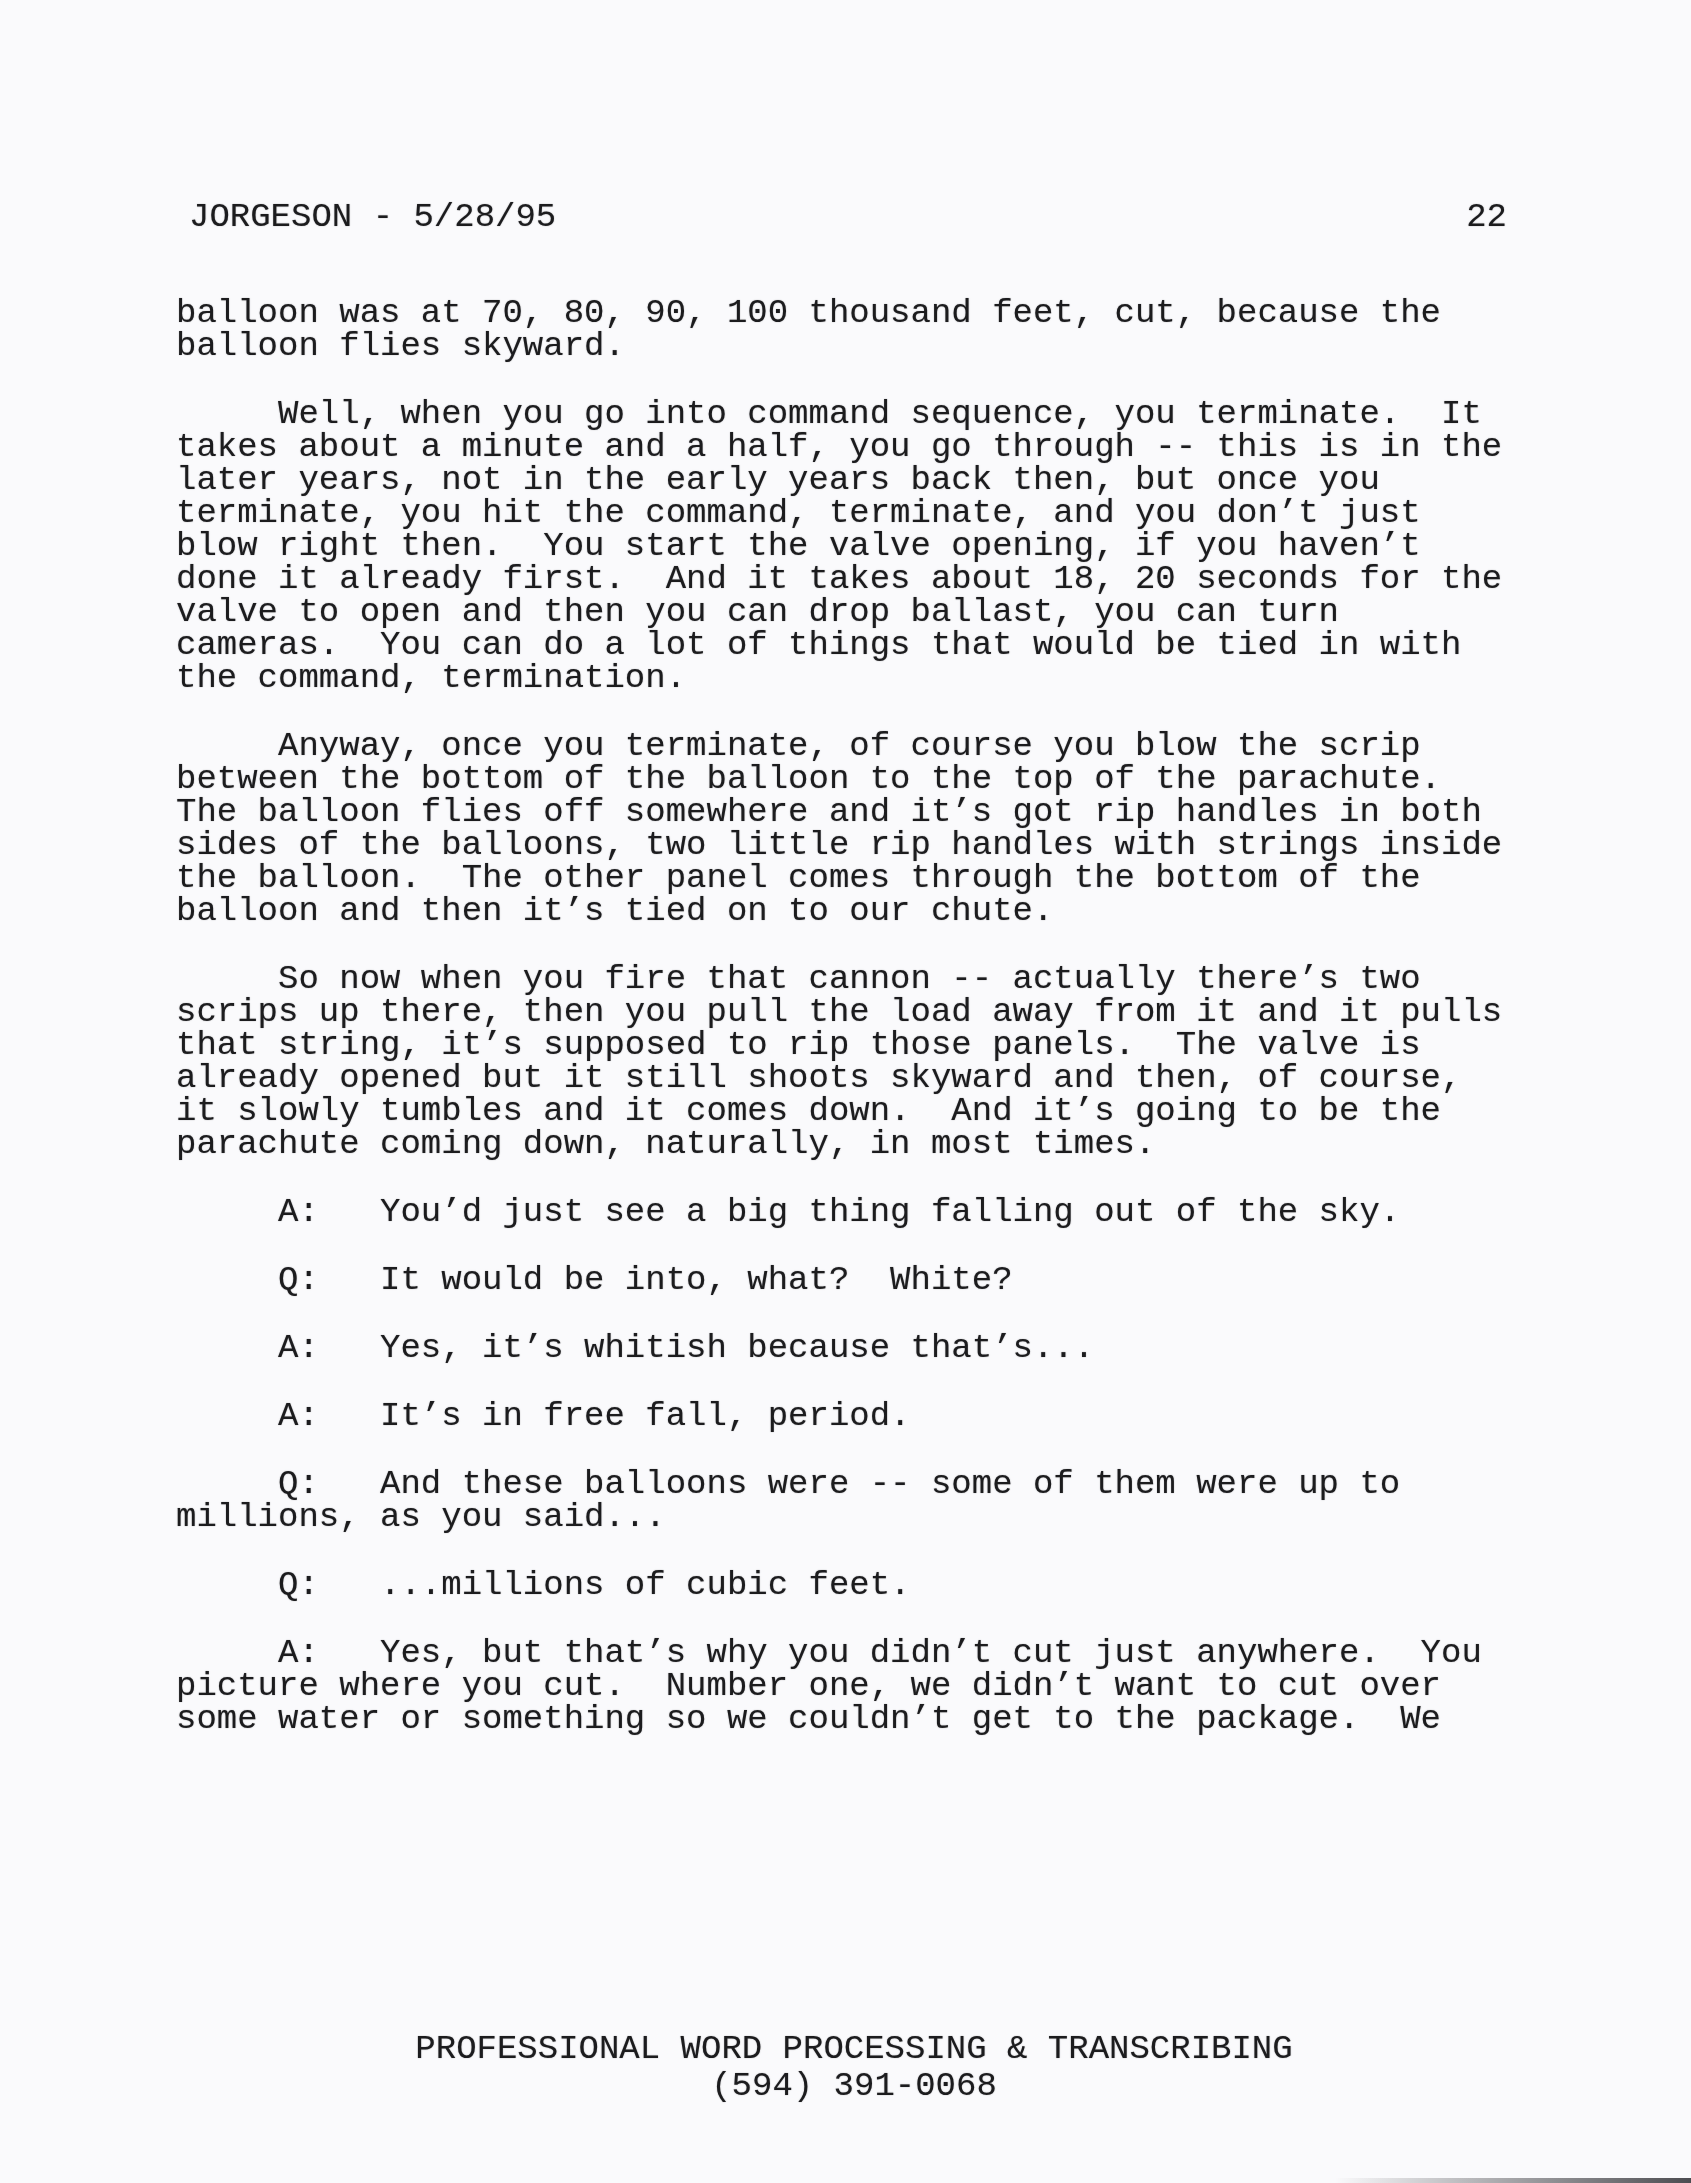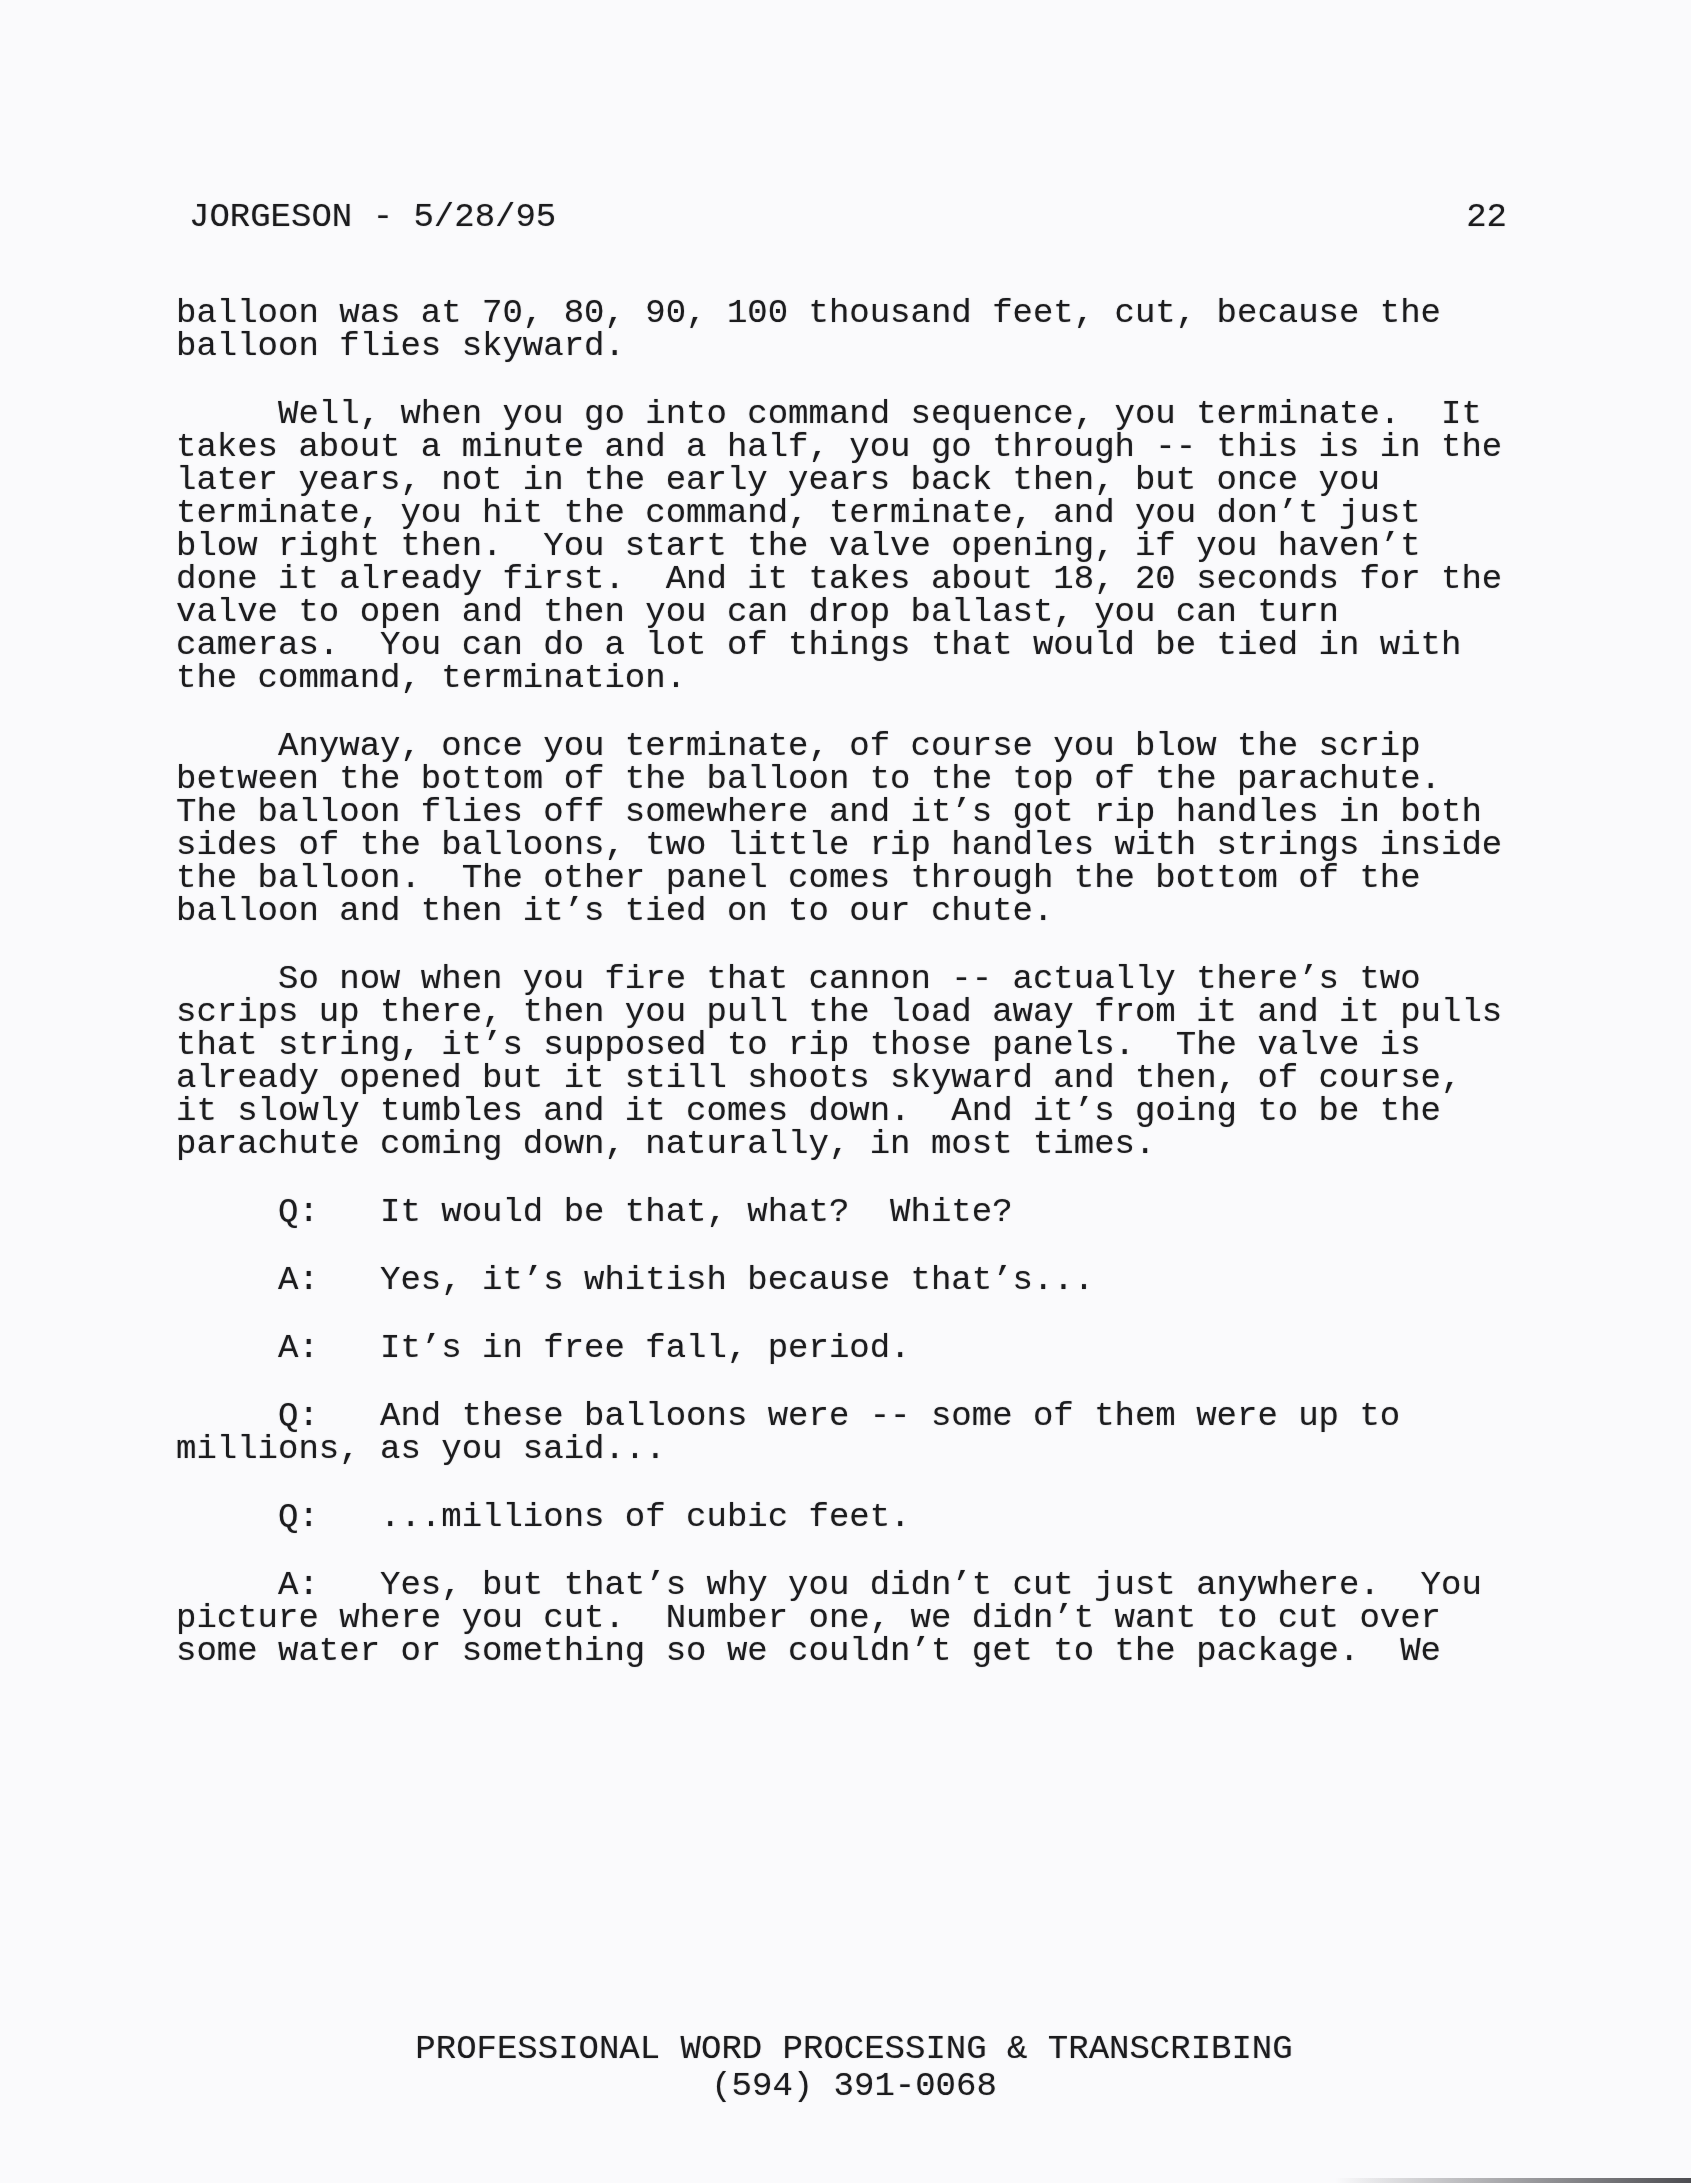--- a/index.html
+++ b/index.html
@@ -88,21 +88,22 @@
 The balloon flies off somewhere and it’s got rip handles in both
 sides of the balloons, two little rip handles with strings inside
 the balloon.  The other panel comes through the bottom of the
 balloon and then it’s tied on to our chute.</div>
     <div class="para doc-text">     So now when you fire that cannon -- actually there’s two
 scrips up there, then you pull the load away from it and it pulls
 that string, it’s supposed to rip those panels.  The valve is
 already opened but it still shoots skyward and then, of course,
 it slowly tumbles and it comes down.  And it’s going to be the
 parachute coming down, naturally, in most times.</div>
-    <div class="para doc-text">     Q:   It would be that, what?  White?</div>
+    <div class="para doc-text">     A:   You’d just see a big thing falling out of the sky.</div>
+    <div class="para doc-text">     Q:   It would be into, what?  White?</div>
     <div class="para doc-text">     A:   Yes, it’s whitish because that’s...</div>
     <div class="para doc-text">     A:   It’s in free fall, period.</div>
     <div class="para doc-text">     Q:   And these balloons were -- some of them were up to
 millions, as you said...</div>
     <div class="para doc-text">     Q:   ...millions of cubic feet.</div>
     <div class="para doc-text">     A:   Yes, but that’s why you didn’t cut just anywhere.  You
 picture where you cut.  Number one, we didn’t want to cut over
 some water or something so we couldn’t get to the package.  We</div>
   </div>
 

